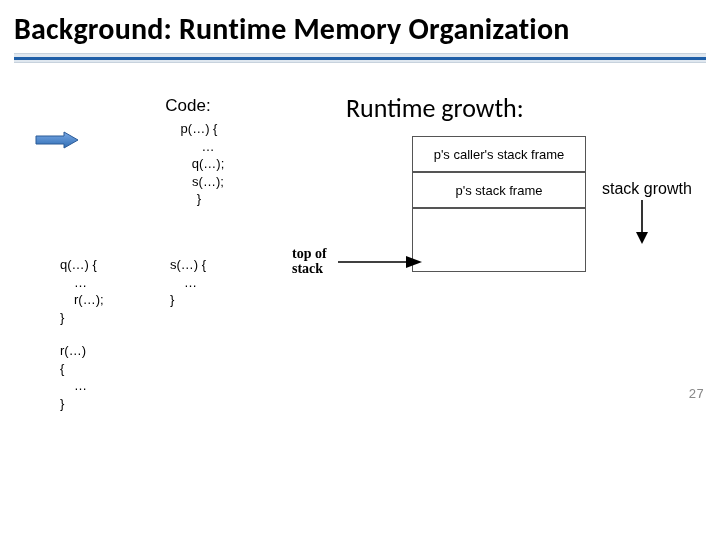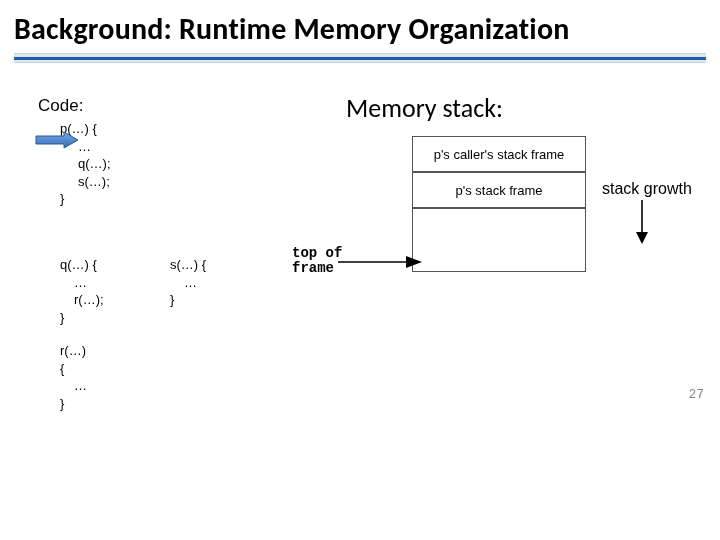--- a/index.html
+++ b/index.html
@@ -2,35 +2,35 @@
 <html><head>
 <meta charset="utf-8">
 <style>
   * { box-sizing: border-box; margin: 0; padding: 0; }
   html, body { width: 720px; height: 540px; background: #fff; font-family: Calibri, Arial, sans-serif; position: relative; overflow: hidden; }
   .slide { width: 720px; height: 412px; position: relative; }
   .title { font-size: 30px; font-weight: 700; color: #000; padding: 10px 14px 6px 14px; letter-spacing: 0.2px; }
   .rule-wrap { padding: 0 14px; }
   .rule-outer { height: 10px; background: #dfe7ef; border-top: 1px solid #c7d2dd; border-bottom: 1px solid #c7d2dd; position: relative; }
   .rule-inner { position: absolute; top: 3px; left: 0; right: 0; height: 3px; background: #1f5fa8; }
-  .code-col { position: absolute; left: 38px; top: 96px; width: 300px; }
+  .code-col { position: absolute; left: 38px; top: 96px; width: 300px; text-align: center; }
   .code-title { font-family: Arial, sans-serif; font-size: 17px; color: #000; margin-bottom: 4px; }
   .codeblock { font-family: Arial, sans-serif; font-size: 13px; line-height: 1.35; color: #000; }
   .ind1 { margin-left: 22px; }
   .ind2 { margin-left: 40px; }
   .block-q { position: absolute; left: 60px; top: 256px; font-family: Arial, sans-serif; font-size: 13px; line-height: 1.35; }
   .block-s { position: absolute; left: 170px; top: 256px; font-family: Arial, sans-serif; font-size: 13px; line-height: 1.35; }
   .block-r { position: absolute; left: 60px; top: 342px; font-family: Arial, sans-serif; font-size: 13px; line-height: 1.35; }
   .rt-title { position: absolute; left: 346px; top: 92px; font-size: 26px; font-weight: 400; color: #000; }
   .stack-box { position: absolute; border: 1px solid #555; background: #fff; font-family: Arial, sans-serif; font-size: 13px; display: flex; align-items: center; justify-content: center; }
   .frame1 { left: 412px; top: 136px; width: 174px; height: 36px; }
   .frame2 { left: 412px; top: 172px; width: 174px; height: 36px; }
   .frame3 { left: 412px; top: 208px; width: 174px; height: 64px; }
   .growth-label { position: absolute; left: 602px; top: 180px; font-family: Arial, sans-serif; font-size: 16px; }
-  .tos-label { position: absolute; left: 292px; top: 246px; font-family: Liberation Mono, monospace; font-size: 14px; font-weight: 700; line-height: 1.1; }
+  .tos-label { position: absolute; left: 292px; top: 246px; font-family: Liberation Serif, serif; font-size: 14px; font-weight: 700; line-height: 1.1; }
   .page-num { position: absolute; right: 16px; bottom: 10px; font-size: 13px; color: #8a8a8a; font-family: Liberation Mono, monospace; }
   svg { position: absolute; overflow: visible; }
 </style>
 </head>
 <body>
 
 <div class="slide">
 
   <div class="title">Background: Runtime Memory Organization</div>
   <div class="rule-wrap">
@@ -73,39 +73,39 @@
     <div>}</div>
   </div>
 
   <div class="block-r codeblock">
     <div>r(…)</div>
     <div>{</div>
     <div style="margin-left:14px">…</div>
     <div>}</div>
   </div>
 
-  <div class="rt-title">Memory stack:</div>
+  <div class="rt-title">Runtime growth:</div>
 
   <div class="stack-box frame1">
     <span>p's caller's stack frame</span>
   </div>
   <div class="stack-box frame2">
     <span>p's stack frame</span>
   </div>
   <div class="stack-box frame3"></div>
 
   <div class="growth-label">stack growth</div>
   <svg style="left:632px; top:198px;" width="20" height="48">
     <line x1="10" y1="2" x2="10" y2="38" stroke="#000" stroke-width="1.6"></line>
     <polygon points="10,46 4,34 16,34" fill="#000"></polygon>
   </svg>
 
   <div class="tos-label">
     <div>top of</div>
-    <div>frame</div>
+    <div>stack</div>
   </div>
   <svg style="left:336px; top:252px;" width="90" height="20">
     <line x1="2" y1="10" x2="72" y2="10" stroke="#000" stroke-width="1.6"></line>
     <polygon points="86,10 70,4 70,16" fill="#000"></polygon>
   </svg>
 
   <div class="page-num">27</div>
 </div>
 
 </body></html>

